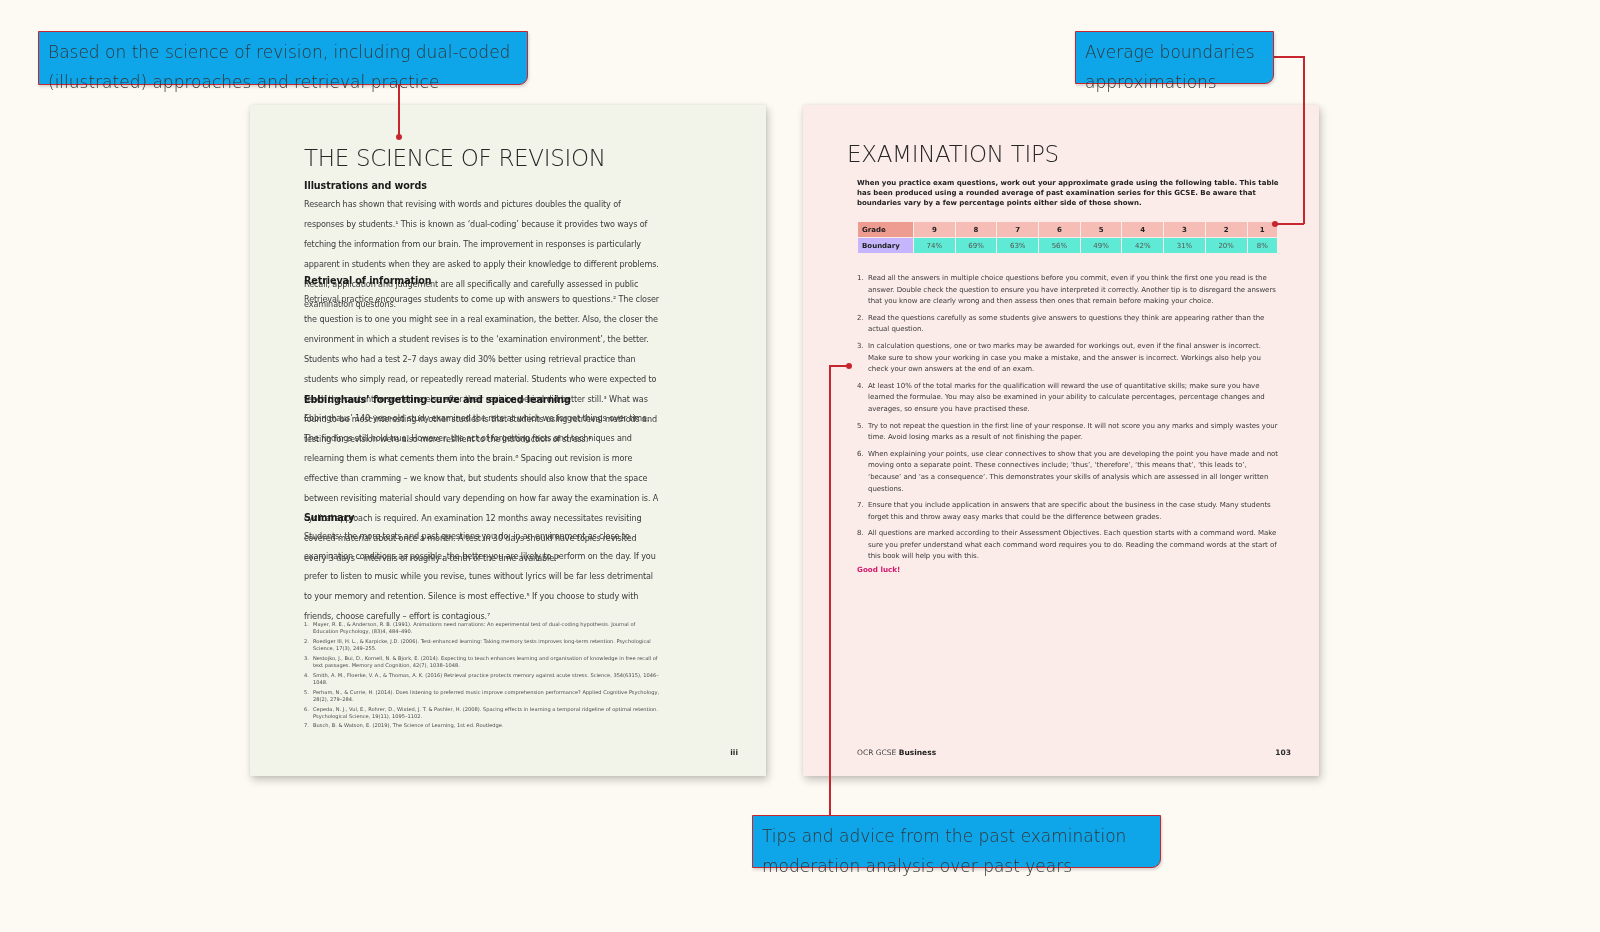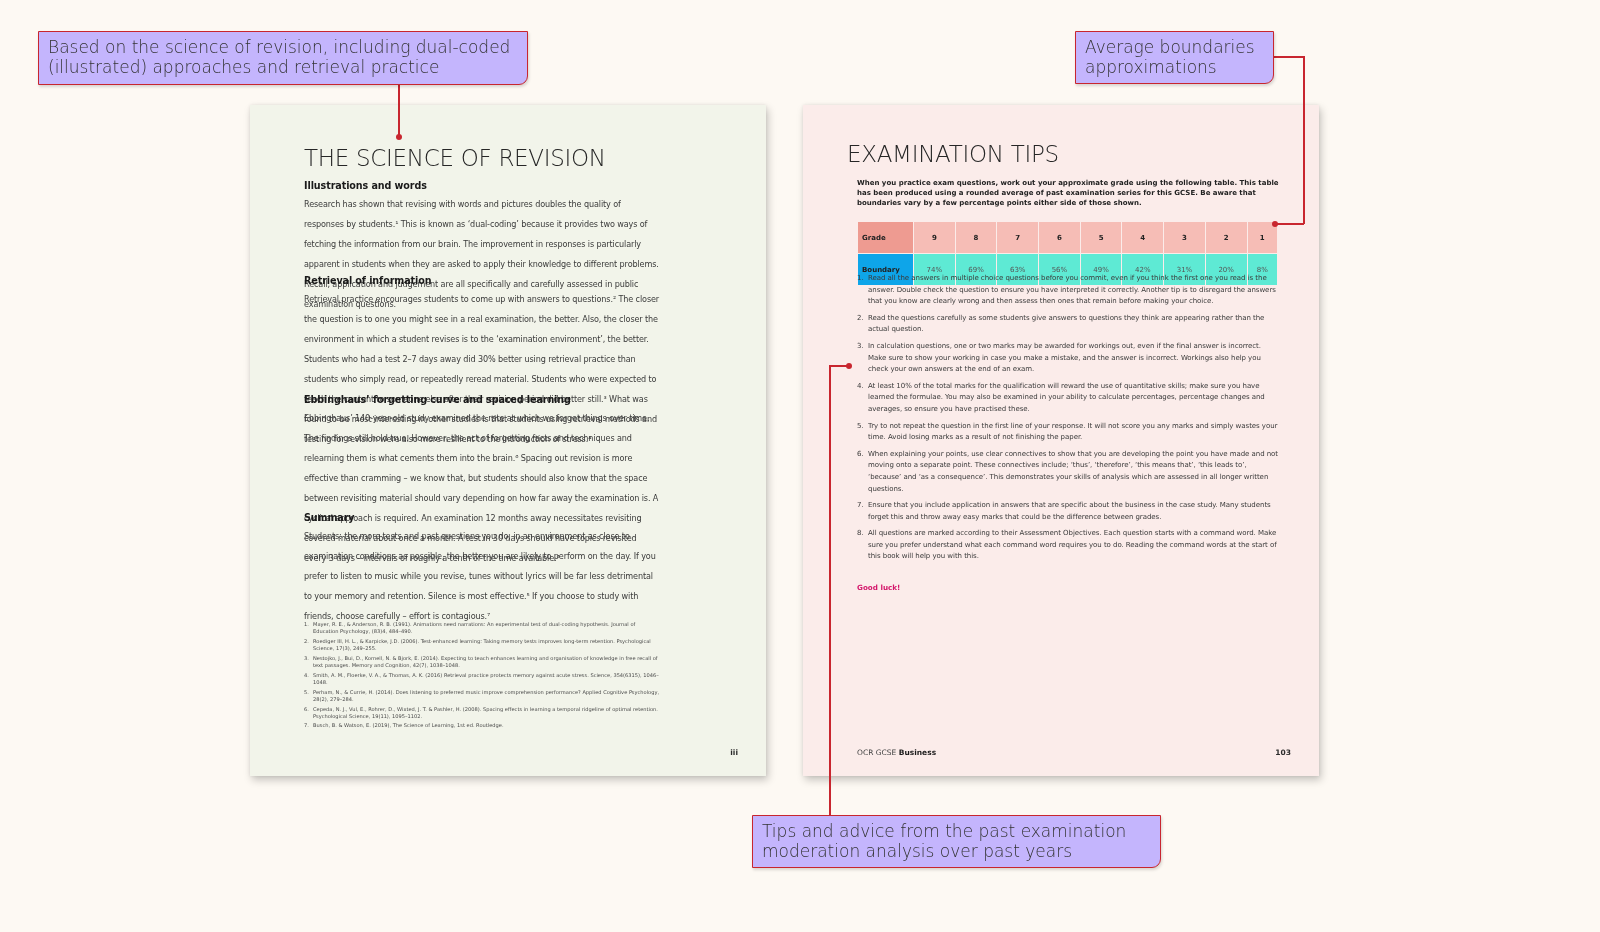--- a/index.html
+++ b/index.html
@@ -24,34 +24,34 @@
 
   .folio { position: absolute; bottom: 19px; font-size: 7.5px; }
   .folio-left { right: 28px; font-weight: bold; }
   .folio-right-num { right: 28px; font-weight: bold; }
   .folio-right-title { left: 54px; color: #444; }
   .folio-right-title b { color: #1a1a1a; }
 
   .intro { position: absolute; left: 54px; top: 73px; width: 424px; font-size: 7px; line-height: 10px; font-weight: bold; color: #222; }
 
   table.grades { position: absolute; left: 54px; top: 116px; width: 421px; border-collapse: collapse; font-size: 7px; }
-  table.grades td { height: 32px; text-align: center; border: 1.5px solid #fbecea; }
+  table.grades td { height: 16px; text-align: center; border: 1.5px solid #fbecea; }
   table.grades tr.grade-row td { background: #f6bdb6; font-weight: bold; color: #222; }
   table.grades tr.grade-row td.hdr { background: #ee9b91; }
   table.grades tr.boundary-row td { background: #5eead4; color: #555; }
-  table.grades tr.boundary-row td.hdr { background: #0ea5e9; font-weight: bold; color: #222; }
+  table.grades tr.boundary-row td.hdr { background: #c4b5fd; font-weight: bold; color: #222; }
   table.grades td.hdr { text-align: left; padding-left: 4px; width: 56px; }
 
   .tips { position: absolute; left: 54px; top: 168px; width: 424px; list-style: none; }
   .tips li { display: flex; font-size: 7px; line-height: 11.6px; color: #3a3a3a; margin-bottom: 5px; letter-spacing: -0.05px; }
   .tips li .n { width: 11px; flex-shrink: 0; }
 
-  .goodluck { position: absolute; left: 54px; top: 478px; font-size: 7.2px; font-weight: bold; color: #d4176b; }
-
-  .callout { position: absolute; background: #c4b5fd; border: 1.5px solid #c8262f; border-bottom-right-radius: 9px; font-size: 17px; line-height: 20px; color: #333; padding: 5px 9px; box-shadow: 1px 2px 3px rgba(0,0,0,0.15); font-weight: 300; }
+  .goodluck { position: absolute; left: 54px; top: 460px; font-size: 7.2px; font-weight: bold; color: #d4176b; }
+
+  .callout { position: absolute; background: #0ea5e9; border: 1.5px solid #c8262f; border-bottom-right-radius: 9px; font-size: 17px; line-height: 30px; color: #333; padding: 5px 9px; box-shadow: 1px 2px 3px rgba(0,0,0,0.15); font-weight: 300; }
   .callout-1 { left: 38px; top: 31px; width: 490px; height: 54px; }
   .callout-2 { left: 1075px; top: 31px; width: 199px; height: 53px; }
   .callout-3 { left: 752px; top: 815px; width: 409px; height: 53px; }
 
   .line { position: absolute; background: #c8262f; }
   .dot { position: absolute; width: 6px; height: 6px; border-radius: 50%; background: #c8262f; }
 </style>
 </head>
 <body>
 

